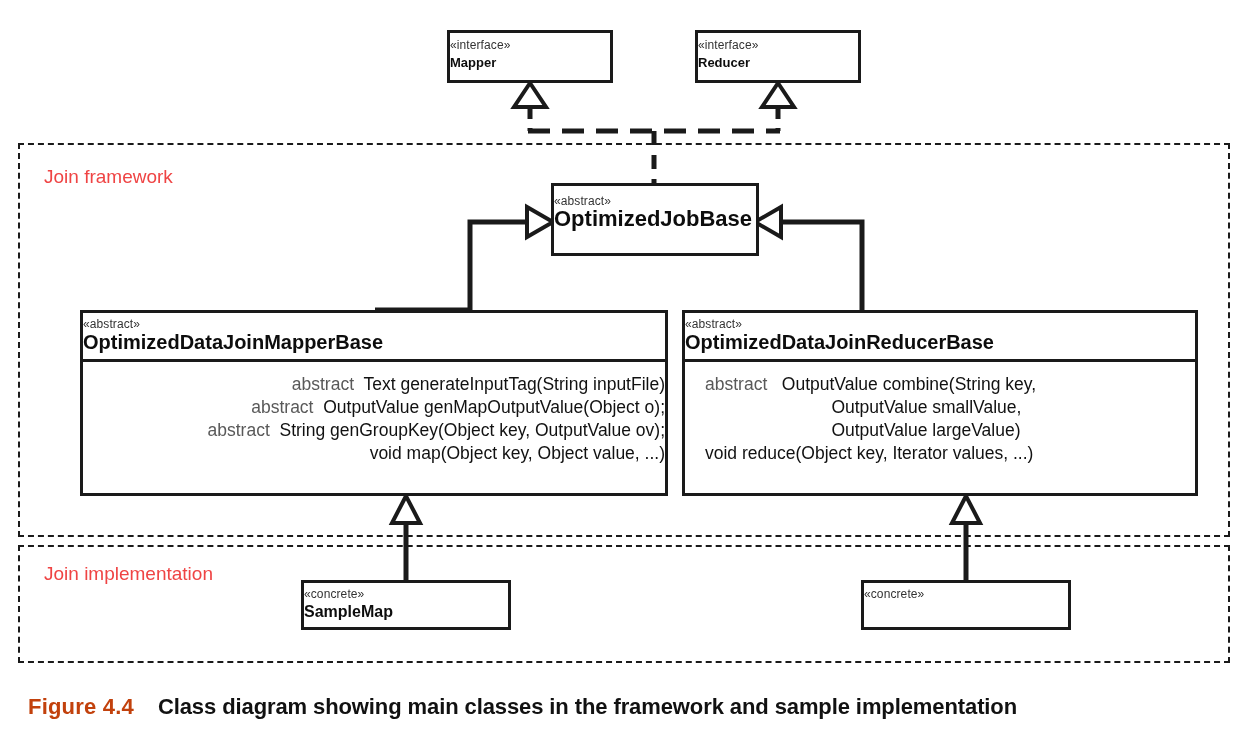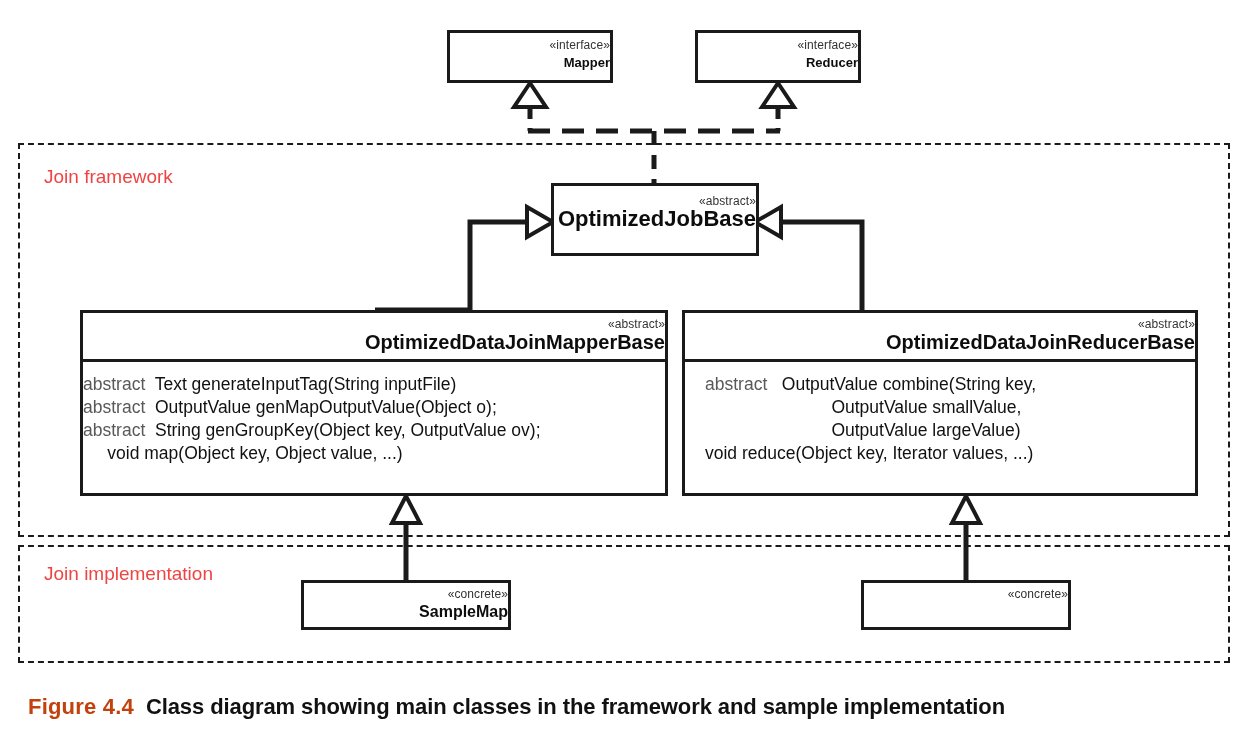--- a/index.html
+++ b/index.html
@@ -24,21 +24,21 @@
   }
 
   
   .uml-box {
     position: absolute;
     background: #ffffff;
     border: 3px solid #1a1a1a;
     box-sizing: border-box;
   }
   .uml-header {
-    text-align: right;
+    text-align: left;
     padding-top: 5px;
     padding-bottom: 5px;
   }
   .stereotype {
     display: block;
     font-size: 12px;
     color: #333333;
     line-height: 13px;
     letter-spacing: 0.1px;
   }
@@ -103,21 +103,21 @@
     font-size: 22px;
     font-weight: bold;
     white-space: nowrap;
   }
   .caption .fig-num {
     color: #c2410c;
     letter-spacing: 0.2px;
   }
   .caption .fig-text {
     color: #111111;
-    margin-left: 12px;
+    margin-left: 24px;
     letter-spacing: -0.1px;
   }
 </style>
 </head>
 <body>
 
 <div id="page">
 
   <svg id="svg-layer" viewBox="0 0 1250 744">
 
@@ -181,21 +181,21 @@
       <span class="stereotype">«abstract»</span>
       <span class="class-name">OptimizedJobBase</span>
     </div>
   </div>
 
   <div class="uml-box bigclass" style="left:80px; top:310px; width:588px; height:186px;">
     <div class="uml-header">
       <span class="stereotype">«abstract»</span>
       <span class="class-name">OptimizedDataJoinMapperBase</span>
     </div>
-    <div class="members" style="">
+    <div class="members" style="padding-left:20px;text-align:right;">
       <div class="member-row"><span class="kw">abstract</span><span>  Text generateInputTag(String inputFile)</span></div>
       <div class="member-row"><span class="kw">abstract</span><span>  OutputValue genMapOutputValue(Object o);</span></div>
       <div class="member-row"><span class="kw">abstract</span><span>  String genGroupKey(Object key, OutputValue ov);</span></div>
       <div class="member-row"><span class="kw"></span><span>     void map(Object key, Object value, ...)</span></div>
     </div>
   </div>
 
   <div class="uml-box bigclass" style="left:682px; top:310px; width:516px; height:186px;">
     <div class="uml-header">
       <span class="stereotype">«abstract»</span>

